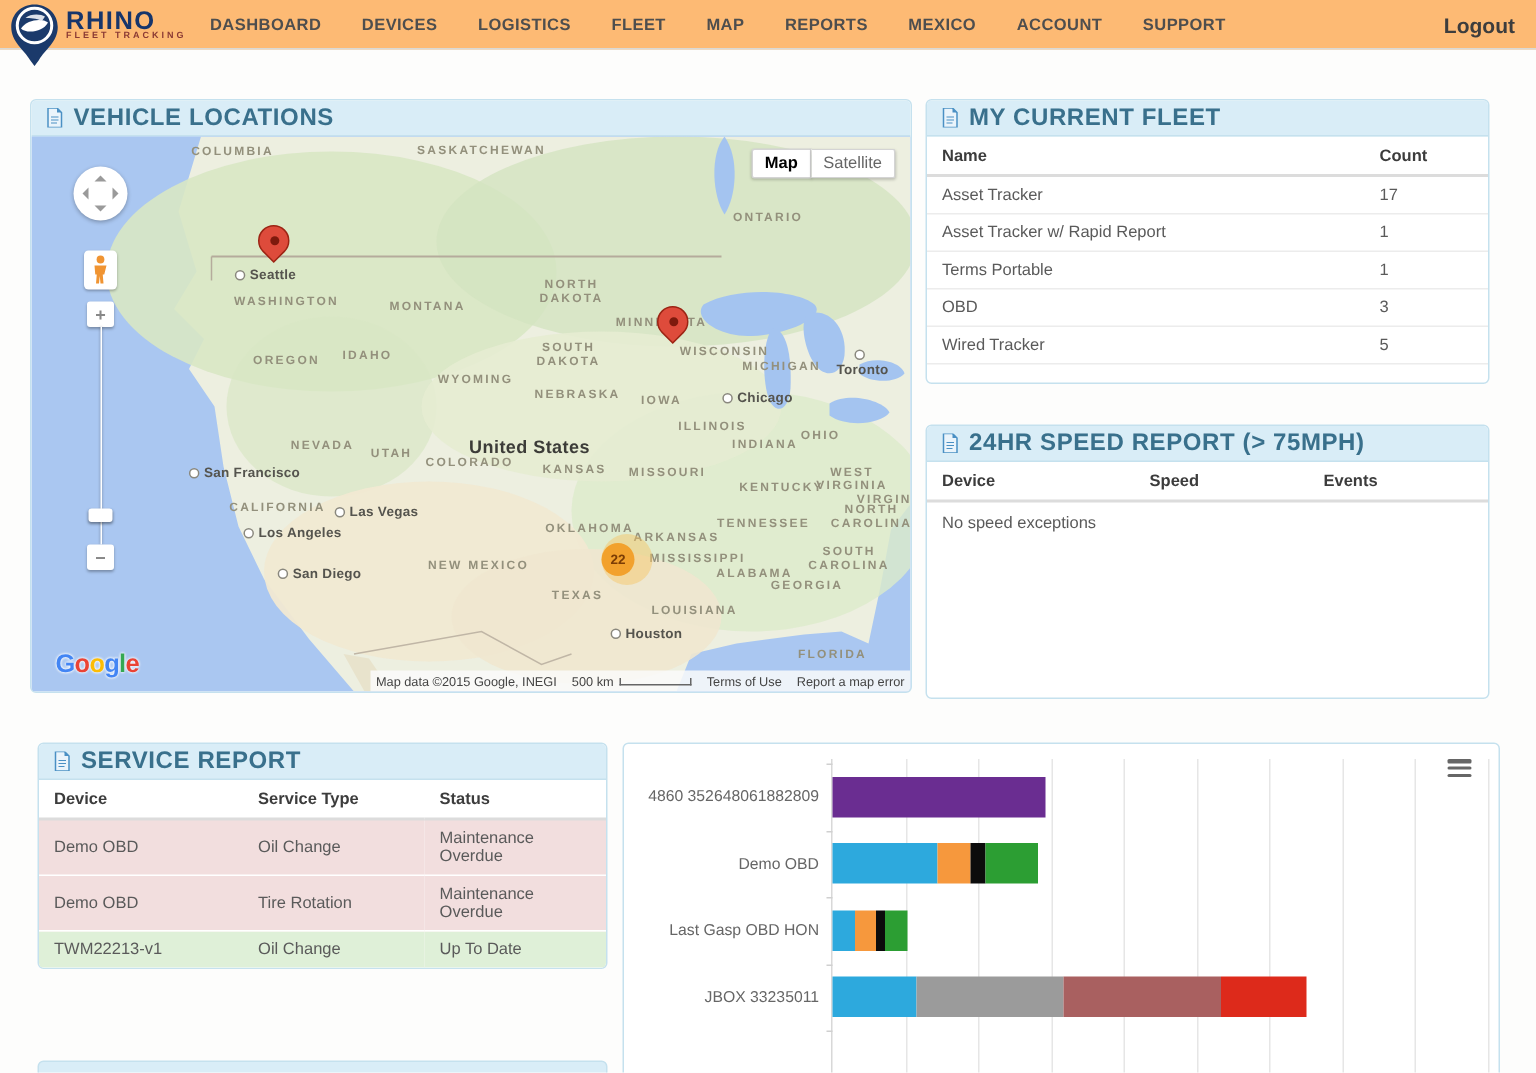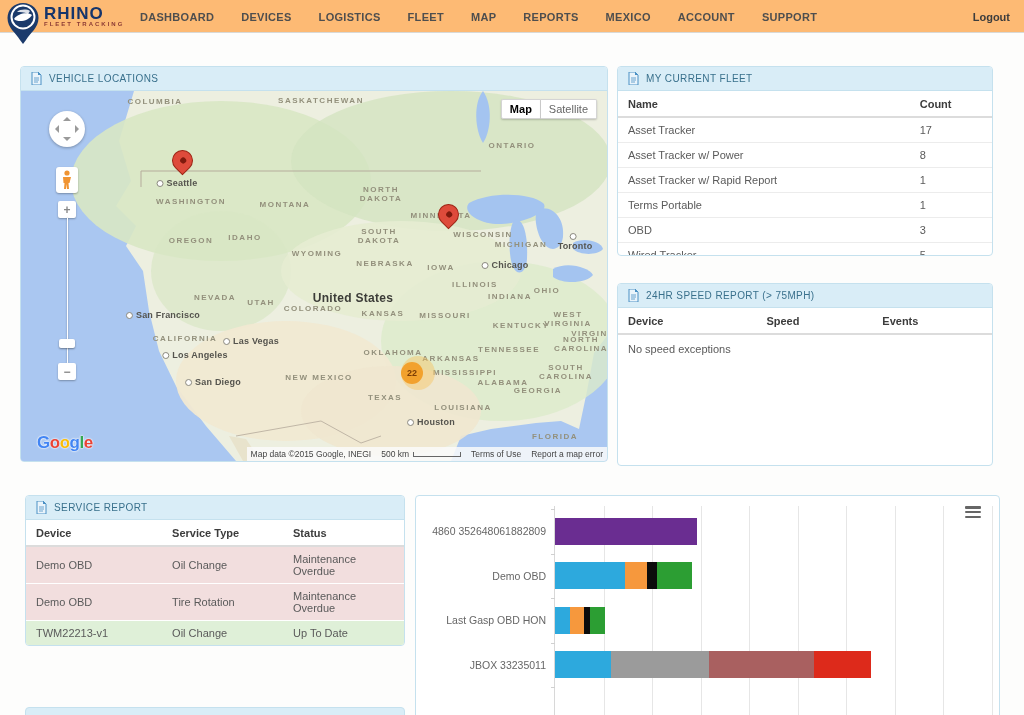--- a/index.html
+++ b/index.html
@@ -11,27 +11,27 @@
   .nav { position:absolute; left:0; top:0; width:1024px; height:33px;
     background:#fdba74; border-bottom:1px solid #d9d9d6; }
   .logo { position:absolute; left:6px; top:2px; display:flex; align-items:flex-start; z-index:5; }
   .logo-badge { width:34px; height:42px; }
   .logo-text { margin-left:4px; margin-top:4px; }
   .logo-brand { font-size:17px; font-weight:bold; letter-spacing:1px; color:#16356b; line-height:15px; }
   .logo-tag { font-size:6px; font-weight:bold; letter-spacing:2px; color:#8b3a34; }
   .nav-items { position:absolute; left:140px; top:0; height:33px; display:flex; align-items:center; gap:27px; }
   .nav-item { font-size:11px; font-weight:bold; color:#4e4e4e; letter-spacing:.3px; cursor:pointer; }
   .nav-logout { position:absolute; right:14px; top:0; height:33px; display:flex; align-items:center;
-    font-size:11px; font-weight:bold; color:#3d3d3d; cursor:pointer; }
+    font-size:14px; font-weight:bold; color:#3d3d3d; cursor:pointer; }
 
   
   .panel { position:absolute; background:#fff; border:1px solid #c5e1ee; border-radius:4px; overflow:hidden; }
   .panel-head { height:24px; background:#d9edf7; border-bottom:1px solid #c5e1ee;
     display:flex; align-items:center; padding:0 10px; gap:7px; }
-  .panel-title { font-size:10px; font-weight:normal; color:#39708c; letter-spacing:.4px; }
+  .panel-title { font-size:16px; font-weight:bold; color:#39708c; letter-spacing:.4px; }
   .doc-icon { width:11px; height:13px; flex:0 0 auto; }
 
   
   table { border-collapse:collapse; width:100%; font-size:11px; color:#5a5a5a; }
   th { text-align:left; font-weight:bold; color:#3c3c3c; padding:7px 8px 6px 10px;
     border-bottom:2px solid #dcdcdc; font-size:11px; }
   td { padding:6px 8px 6px 10px; border-bottom:1px solid #ececec; }
   tr.danger td { background:#f2dede; border-bottom:1px solid #fff; }
   tr.success td { background:#dff0d8; border-bottom:1px solid #fff;margin-left:14px; }
 
@@ -293,24 +293,20 @@
           <th style="width:78%">Name</th>
           <th>Count</th>
         </tr>
           </thead>
         <tbody id="fleet-rows">
             <tr>
               <td>Asset Tracker</td>
               <td>17</td>
             </tr>
             <tr>
-              <td>Asset Tracker w/ Power</td>
-              <td>8</td>
-            </tr>
-            <tr>
               <td>Asset Tracker w/ Rapid Report</td>
               <td>1</td>
             </tr>
             <tr>
               <td>Terms Portable</td>
               <td>1</td>
             </tr>
             <tr>
               <td>OBD</td>
               <td>3</td>

